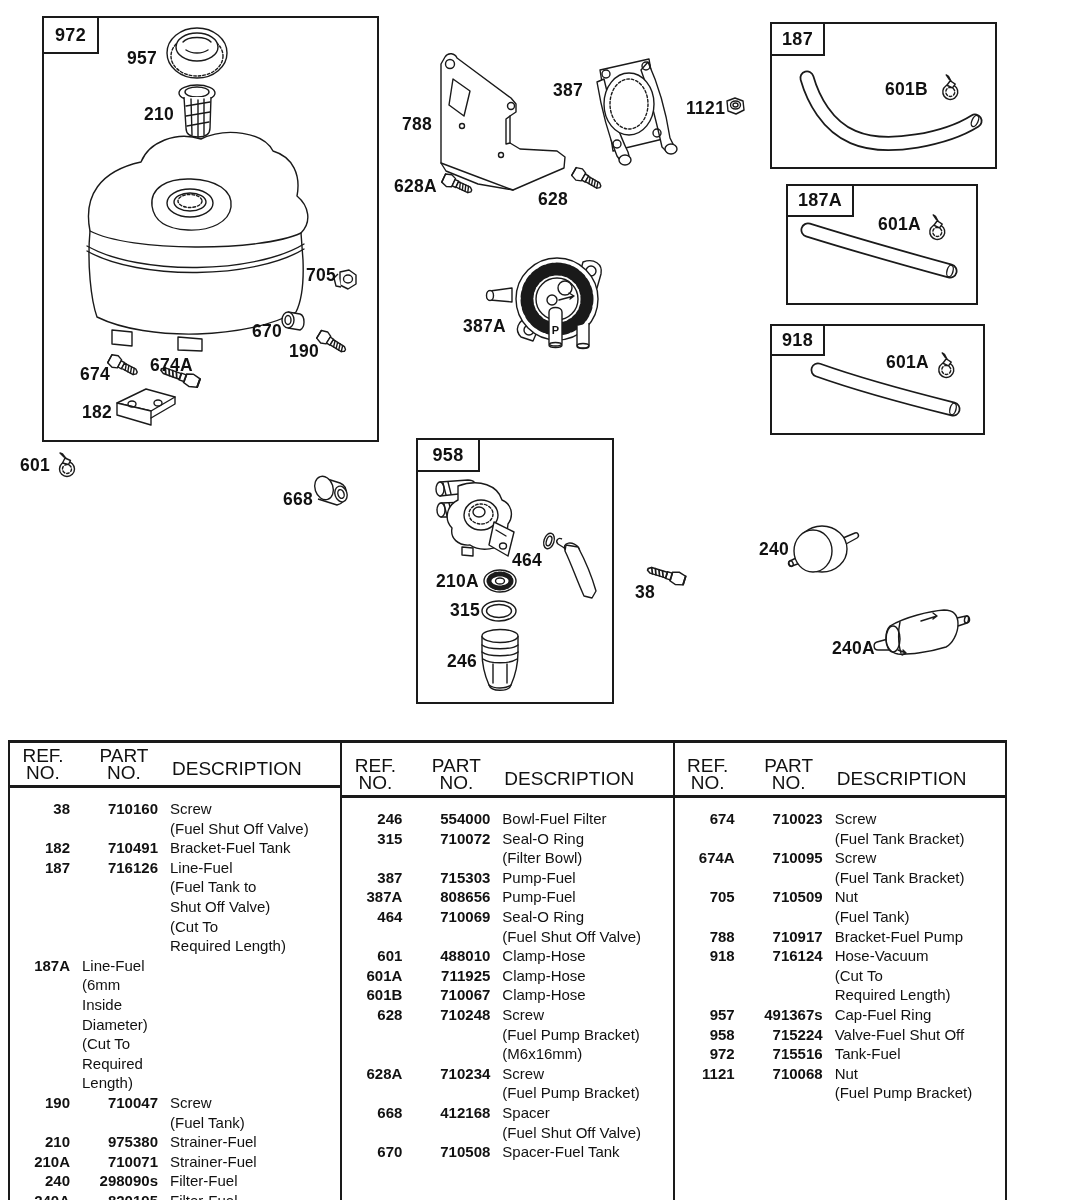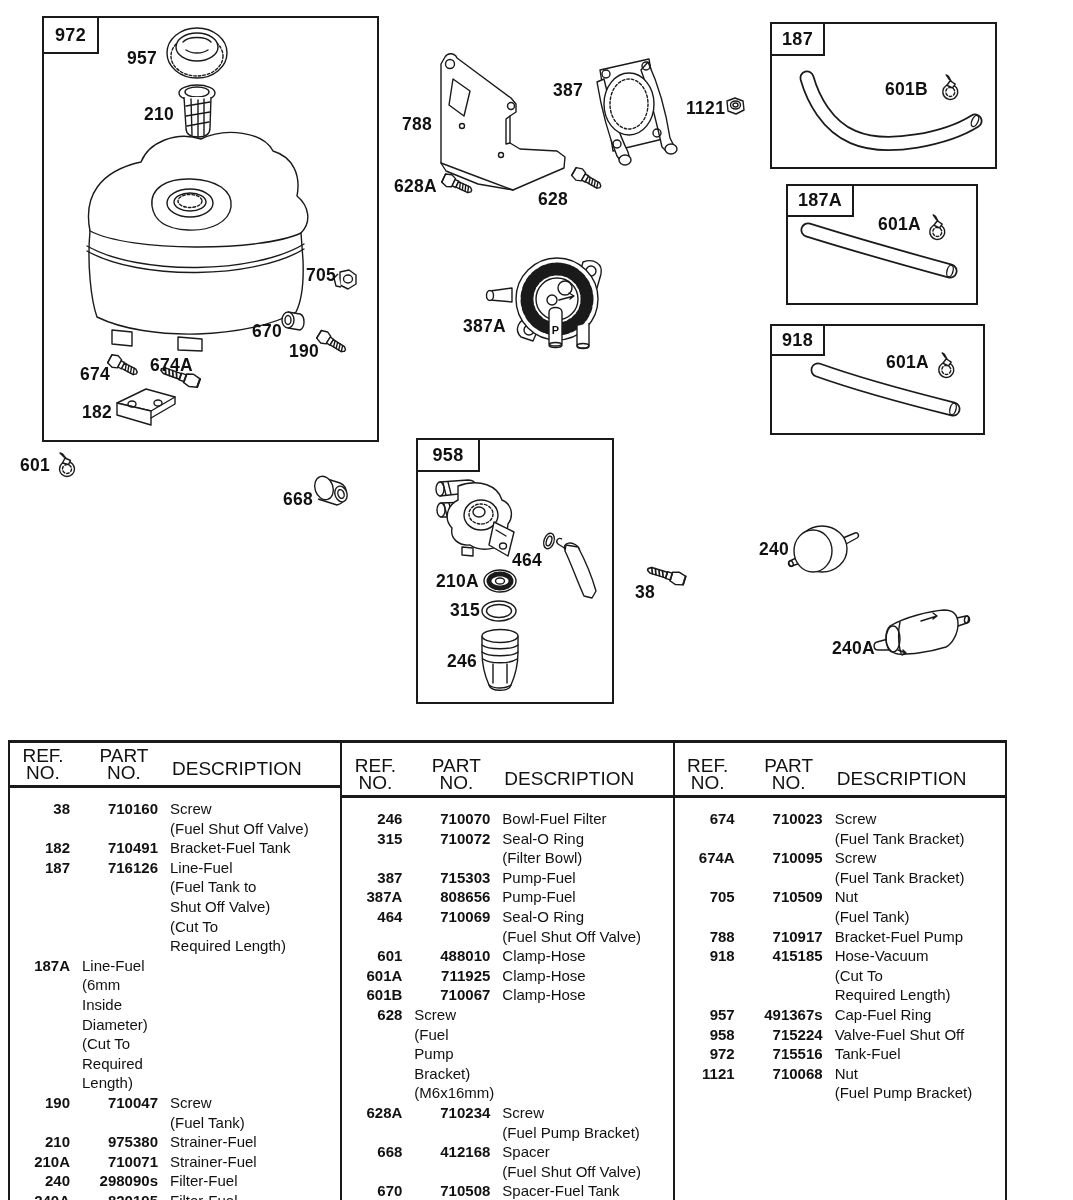--- a/index.html
+++ b/index.html
@@ -429,21 +429,21 @@
             <div>PART</div>
             <div>NO.</div>
           </div>
           <div class="ph-desc">
             <div>DESCRIPTION</div>
           </div>
         </div>
         <div class="prows">
           <div class="prow">
             <div class="pc-ref">246</div>
-            <div class="pc-part">710070</div>
+            <div class="pc-part">554000</div>
             <div class="pc-desc">
               <div>Bowl-Fuel Filter</div>
             </div>
           </div>
           <div class="prow">
             <div class="pc-ref">315</div>
             <div class="pc-part">710072</div>
             <div class="pc-desc">
               <div>Seal-O Ring</div>
               <div>(Filter Bowl)</div>
@@ -487,20 +487,21 @@
           </div>
           <div class="prow">
             <div class="pc-ref">601B</div>
             <div class="pc-part">710067</div>
             <div class="pc-desc">
               <div>Clamp-Hose</div>
             </div>
           </div>
           <div class="prow">
             <div class="pc-ref">628</div>
+            <div class="pc-part">710248</div>
             <div class="pc-desc">
               <div>Screw</div>
               <div>(Fuel Pump Bracket)</div>
               <div>(M6x16mm)</div>
             </div>
           </div>
           <div class="prow">
             <div class="pc-ref">628A</div>
             <div class="pc-part">710234</div>
             <div class="pc-desc">
@@ -566,21 +567,21 @@
           </div>
           <div class="prow">
             <div class="pc-ref">788</div>
             <div class="pc-part">710917</div>
             <div class="pc-desc">
               <div>Bracket-Fuel Pump</div>
             </div>
           </div>
           <div class="prow">
             <div class="pc-ref">918</div>
-            <div class="pc-part">415185</div>
+            <div class="pc-part">716124</div>
             <div class="pc-desc">
               <div>Hose-Vacuum</div>
               <div>(Cut To</div>
               <div>Required Length)</div>
             </div>
           </div>
           <div class="prow">
             <div class="pc-ref">957</div>
             <div class="pc-part">491367s</div>
             <div class="pc-desc">

